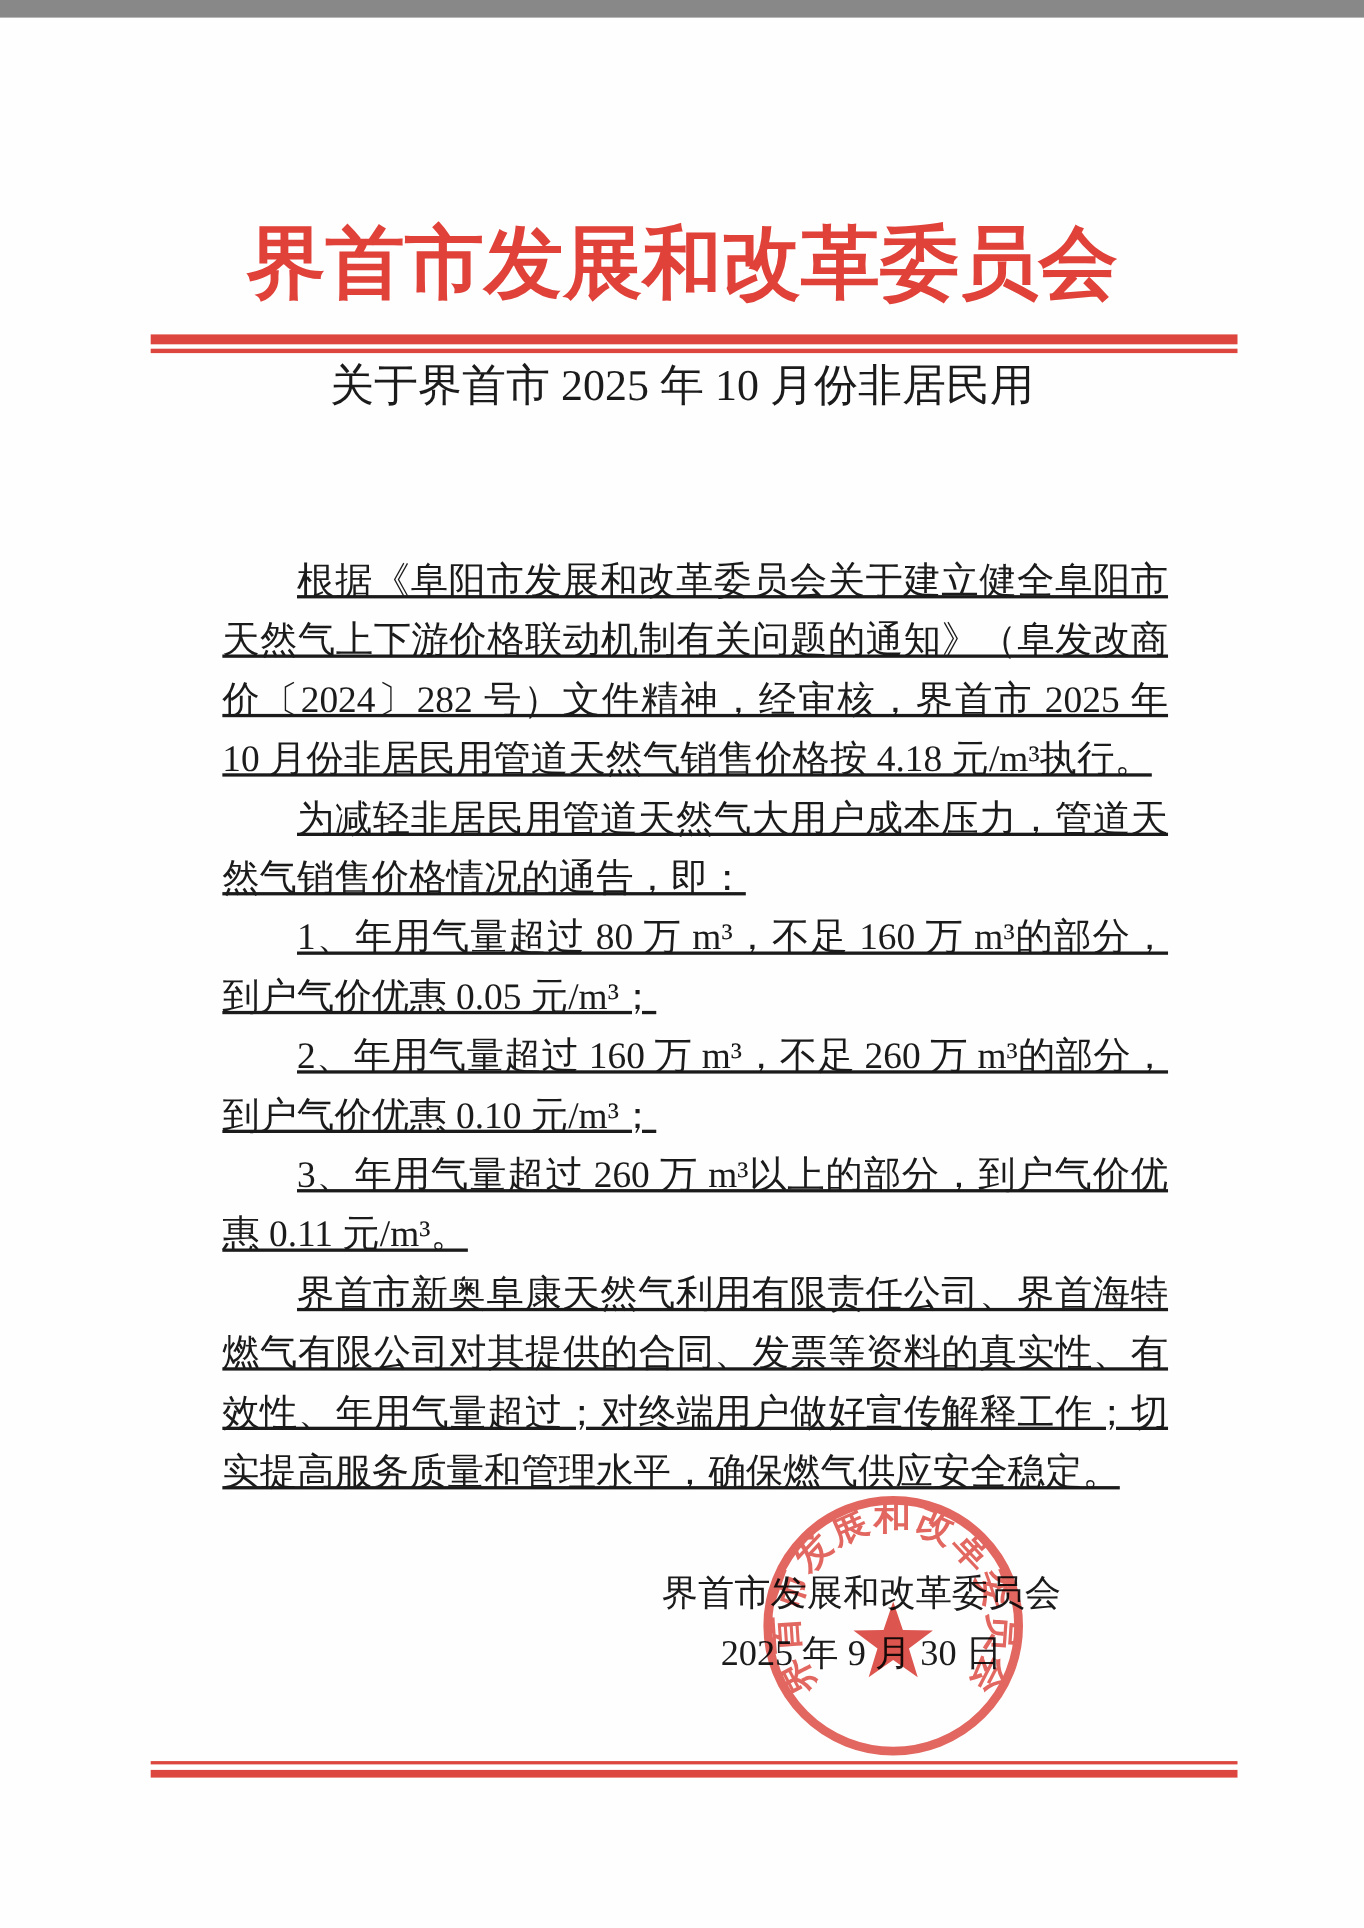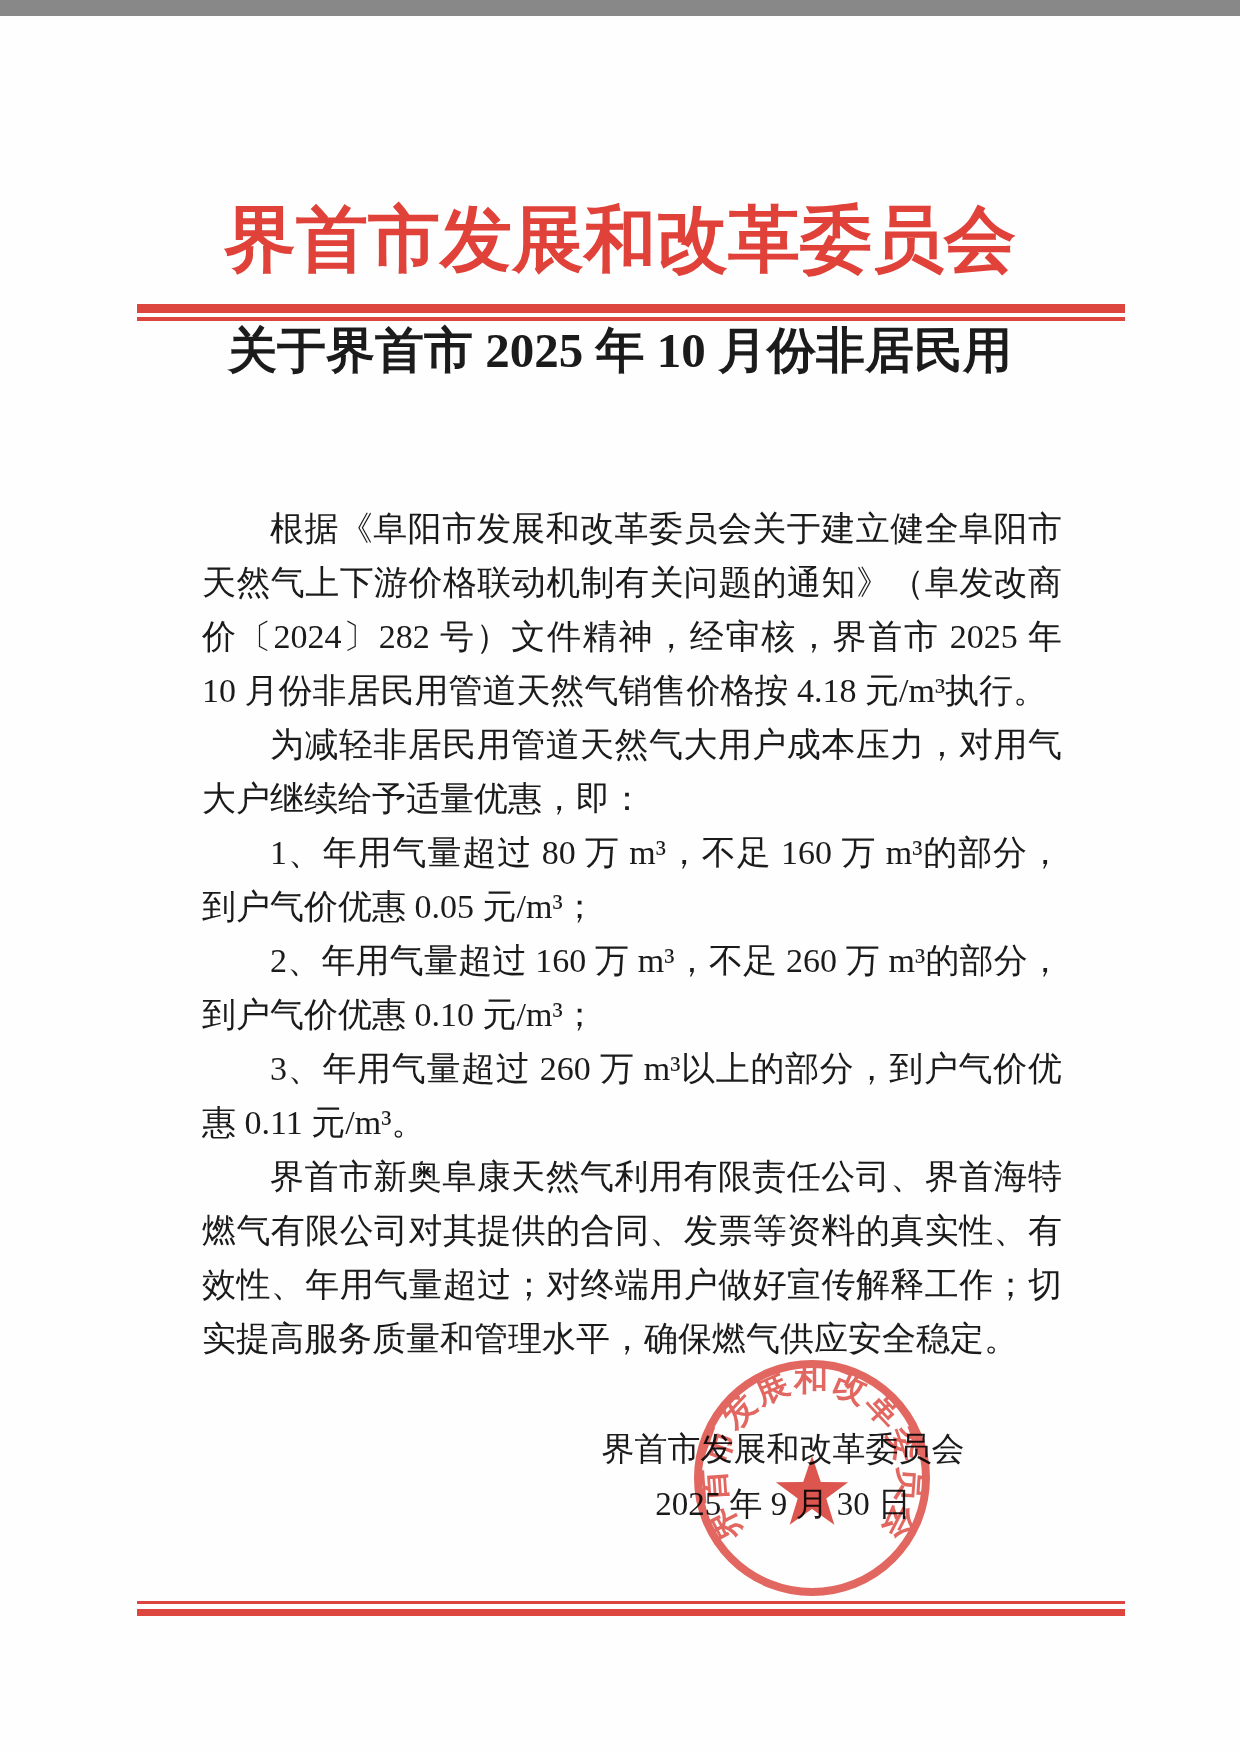--- a/index.html
+++ b/index.html
@@ -46,38 +46,39 @@
   .rule-bottom .bar-1 { height: 3px; background: var(--rule_red); }
   .rule-bottom .gap   { height: 5px; }
   .rule-bottom .bar-2 { height: 7px; background: var(--rule_red); }
   
   .doc-title {
     position: absolute;
     top: 307px;
     left: 0;
     width: 100%;
     text-align: center;
-    font-size: 49px;
+    font-size: 40px;
     line-height: 56px;
-    font-weight: bold;
+    font-weight: normal;
     color: var(--text_black);
     white-space: nowrap;
   }
   
   .body-text {
     position: absolute;
     top: 486px;
     left: 202px;
     width: 860px;
     height: 880px;
     font-size: 34px;
     line-height: 54px;
     text-align: justify;
     color: var(--text_black);
     overflow: hidden;
+    text-decoration: underline;
   }
   .body-text p { text-indent: 2em; margin: 0; }
   
   .signature-block {
     position: absolute;
     left: 600px;
     top: 1406px;
     width: 366px;
     text-align: center;
     font-size: 33px;
@@ -118,21 +119,21 @@
     <div class="gap"></div>
     <div class="bar-2"></div>
   </div>
 
   <div class="doc-title">
     <div>关于界首市 2025 年 10 月份非居民用</div>
   </div>
 
   <div class="body-text">
     <p>根据《阜阳市发展和改革委员会关于建立健全阜阳市天然气上下游价格联动机制有关问题的通知》（阜发改商价〔2024〕282 号）文件精神，经审核，界首市 2025 年 10 月份非居民用管道天然气销售价格按 4.18 元/m³执行。</p>
-    <p>为减轻非居民用管道天然气大用户成本压力，对用气大户继续给予适量优惠，即：</p>
+    <p>为减轻非居民用管道天然气大用户成本压力，管道天然气销售价格情况的通告，即：</p>
     <p>1、年用气量超过 80 万 m³，不足 160 万 m³的部分，到户气价优惠 0.05 元/m³；</p>
     <p>2、年用气量超过 160 万 m³，不足 260 万 m³的部分，到户气价优惠 0.10 元/m³；</p>
     <p>3、年用气量超过 260 万 m³以上的部分，到户气价优惠 0.11 元/m³。</p>
     <p>界首市新奥阜康天然气利用有限责任公司、界首海特燃气有限公司对其提供的合同、发票等资料的真实性、有效性、年用气量超过；对终端用户做好宣传解释工作；切实提高服务质量和管理水平，确保燃气供应安全稳定。</p>
   </div>
 
   <div class="signature-block">
     <div>界首市发展和改革委员会</div>
     <div>2025 年 9 月 30 日</div>
   </div>

